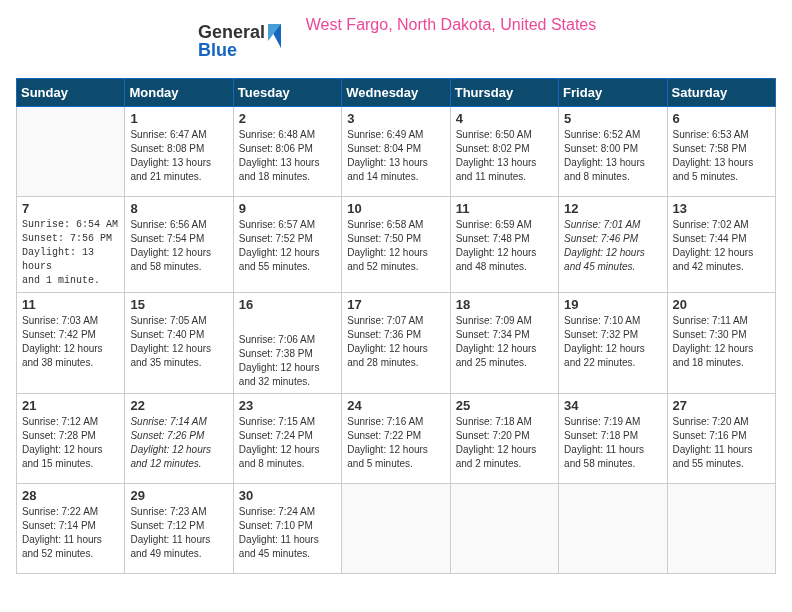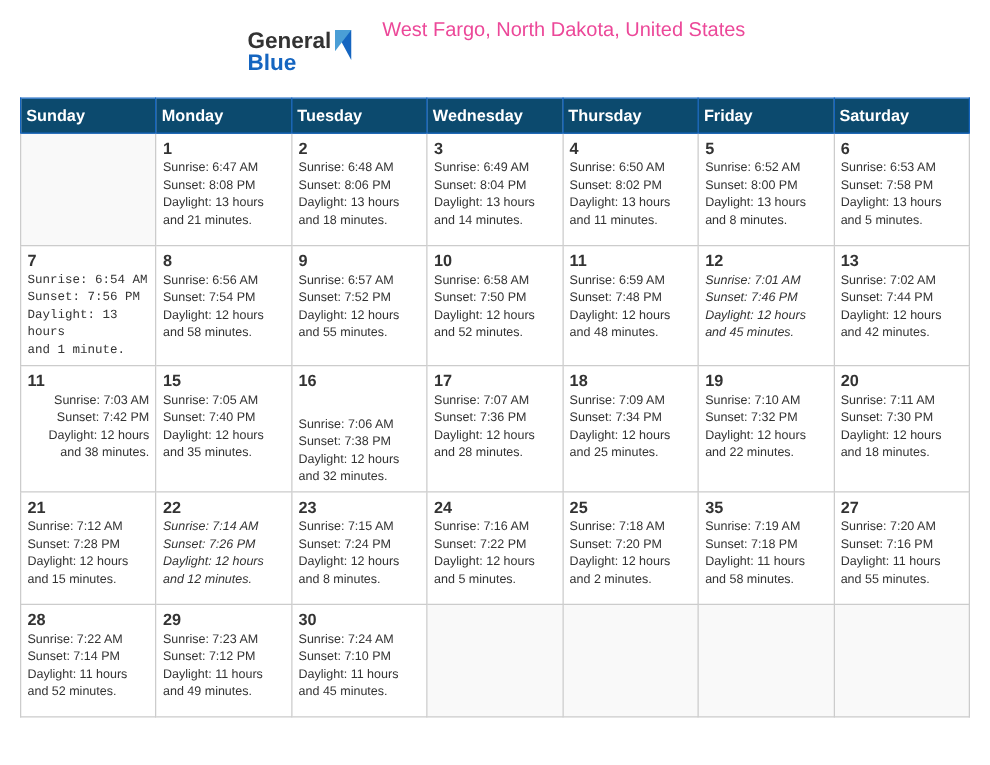--- a/index.html
+++ b/index.html
@@ -196,21 +196,21 @@
           <span class="day-num">13</span>
           <div class="day-info" style="white-space: pre-line;">Sunrise: 7:02 AM
 Sunset: 7:44 PM
 Daylight: 12 hours
 and 42 minutes.</div>
         </td>
       </tr>
       <tr>
         <td>
           <span class="day-num">11</span>
-          <div class="day-info" style="white-space: pre-line; text-align: right;">Sunrise: 7:03 AM
+          <div class="day-info" style="white-space: pre-line;">Sunrise: 7:03 AM
 Sunset: 7:42 PM
 Daylight: 12 hours
 and 38 minutes.</div>
         </td>
         <td>
           <span class="day-num">15</span>
           <div class="day-info" style="white-space: pre-line;">Sunrise: 7:05 AM
 Sunset: 7:40 PM
 Daylight: 12 hours
 and 35 minutes.</div>
@@ -281,21 +281,21 @@
 and 5 minutes.</div>
         </td>
         <td>
           <span class="day-num">25</span>
           <div class="day-info" style="white-space: pre-line;">Sunrise: 7:18 AM
 Sunset: 7:20 PM
 Daylight: 12 hours
 and 2 minutes.</div>
         </td>
         <td>
-          <span class="day-num">35</span>
+          <span class="day-num">34</span>
           <div class="day-info" style="white-space: pre-line;">Sunrise: 7:19 AM
 Sunset: 7:18 PM
 Daylight: 11 hours
 and 58 minutes.</div>
         </td>
         <td>
           <span class="day-num">27</span>
           <div class="day-info" style="white-space: pre-line;">Sunrise: 7:20 AM
 Sunset: 7:16 PM
 Daylight: 11 hours

